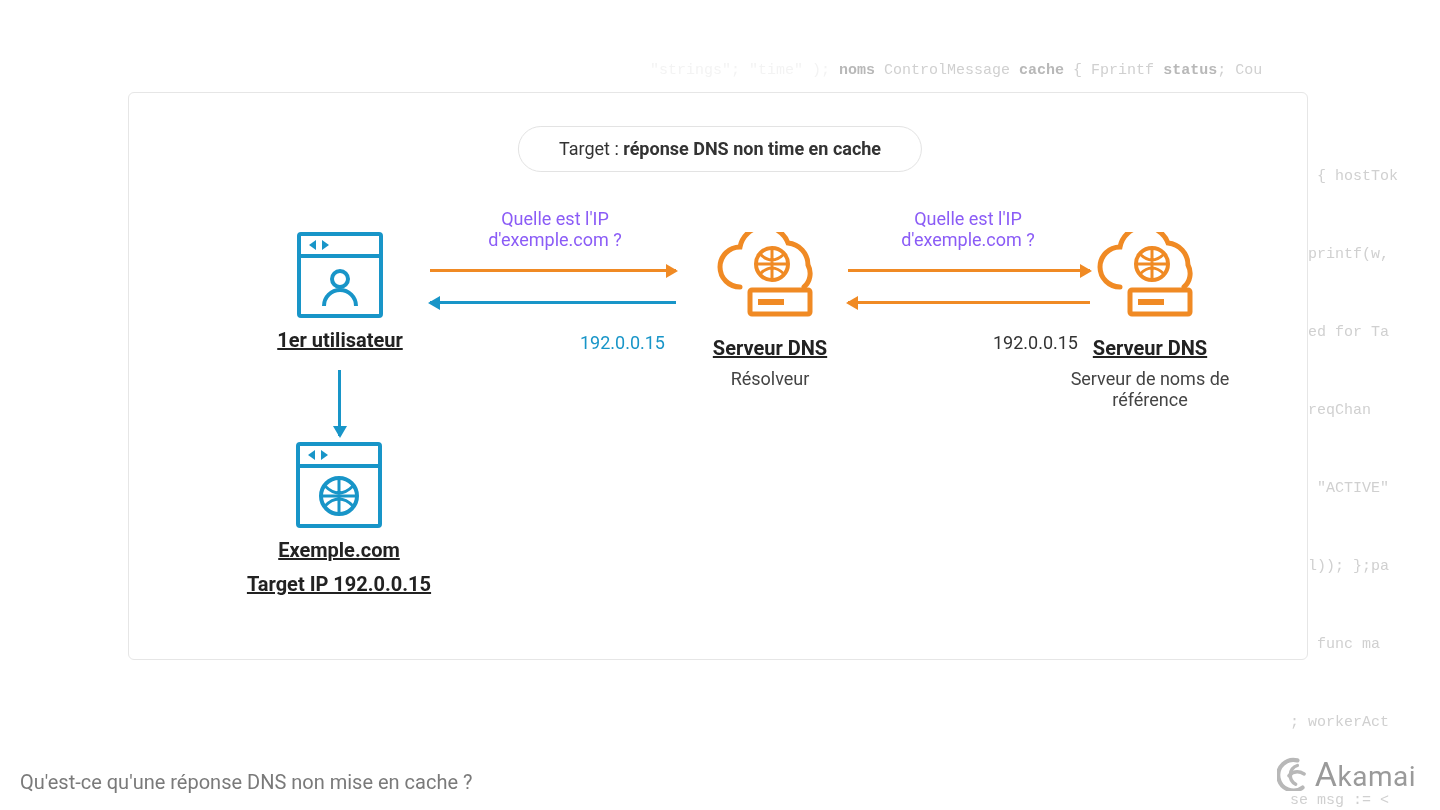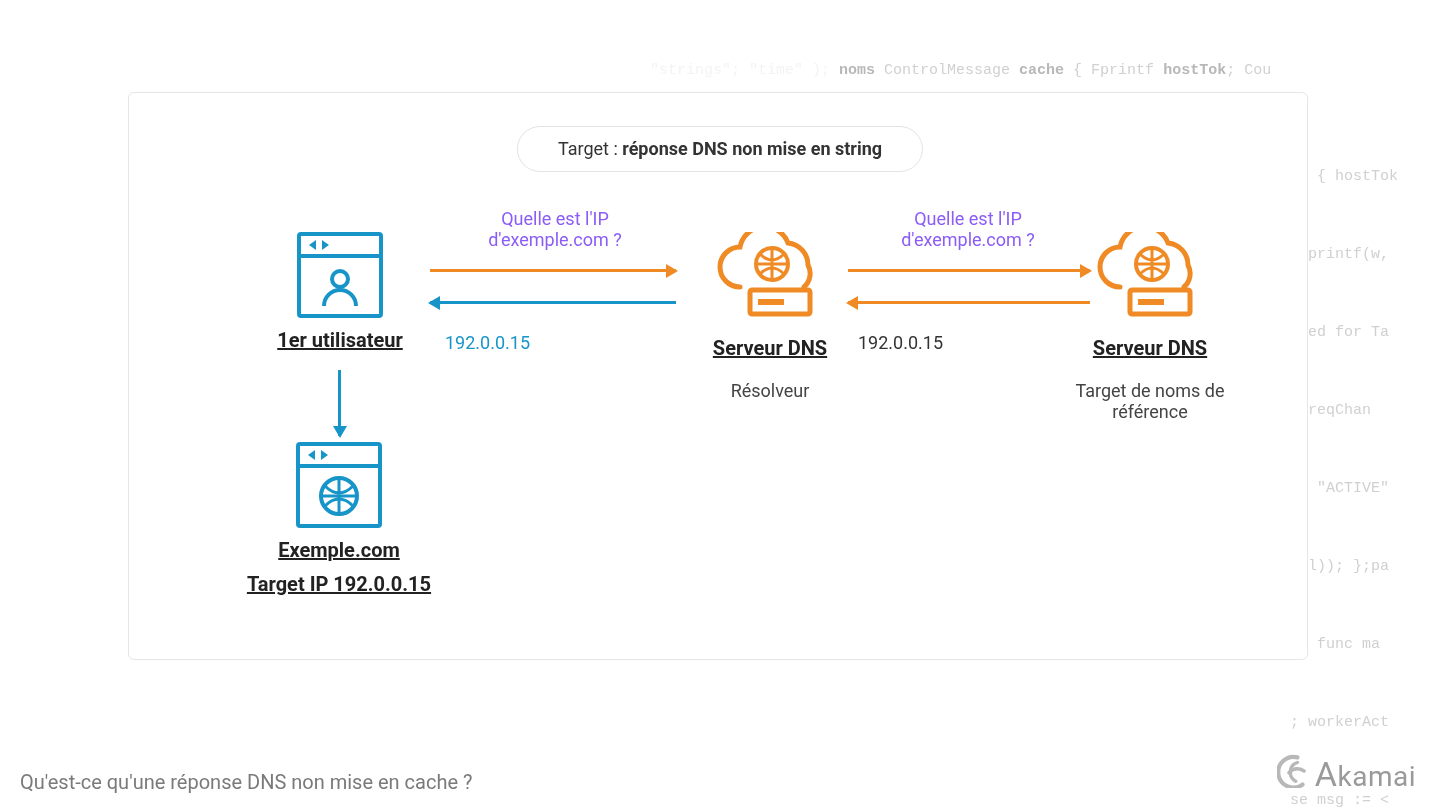--- a/index.html
+++ b/index.html
@@ -14,41 +14,41 @@
 
 .card { position: absolute; left: 128px; top: 92px; width: 1180px; height: 568px; background: #fff; border: 1px solid #e6e6e6; border-radius: 6px; }
 
 
 .pill { position: absolute; left: 50%; top: 126px; transform: translateX(-50%); background: #fff; border: 1px solid #e3e3e3; border-radius: 28px; padding: 10px 40px; text-align: center; font-size: 18px; color: #333; line-height: 1.35; }
 .pill .bold { font-weight: 700; }
 
 
 .node { position: absolute; text-align: center; }
 .node .title { font-size: 20px; font-weight: 700; color: #222; margin-top: 10px; text-decoration: underline; }
-.node .sub   { font-size: 18px; color: #444; margin-top: 20px; }
+.node .sub   { font-size: 18px; color: #444; margin-top: 8px; }
 
 .n-user { left: 260px; top: 232px; width: 160px; }
 .n-res  { left: 680px; top: 232px; width: 180px; }
 .n-auth { left: 1060px; top: 232px; width: 180px; }
 .n-site { left: 210px; top: 442px; width: 258px; }
 
 
 .ibox-blue { width: 86px; height: 86px; margin: 0 auto; border: 4px solid #1895c8; border-radius: 4px; display: flex; flex-direction: column; }
 .ibox-blue .bar { height: 22px; border-bottom: 4px solid #1895c8; display: flex; align-items: center; justify-content: flex-start; padding-left: 8px; gap: 6px; }
 .ibox-blue .body { flex: 1; display: flex; align-items: center; justify-content: center; }
 .chev { width: 0; height: 0; border-top: 5px solid transparent; border-bottom: 5px solid transparent; }
 .chev.l { border-right: 7px solid #1895c8; }
 .chev.r { border-left: 7px solid #1895c8; }
 
 
 .qlabel { position: absolute; font-size: 18px; color: #8b5cf6; text-align: center; width: 220px; }
 .q1 { left: 445px; top: 208px; }
 .q2 { left: 858px; top: 208px; }
 
-.rlabel { position: absolute; font-size: 18px; text-align: left; width: 220px; }
+.rlabel { position: absolute; font-size: 18px; text-align: right; width: 220px; }
 .r1 { left: 445px; top: 332px; color: #1895c8; }
 .r2 { left: 858px; top: 332px; color: #333; }
 
 
 .arrow-h { position: absolute; height: 0; }
 .arrow-h .shaft { position: absolute; top: -1px; height: 3px; width: 100%; }
 .arrow-h .head { position: absolute; width: 0; height: 0; border-top: 7px solid transparent; border-bottom: 7px solid transparent; top: -6px; }
 .arrow-h.right .head { right: -2px; border-left-width: 12px; border-left-style: solid; }
 .arrow-h.left  .head { left: -2px; border-right-width: 12px; border-right-style: solid; }
 
@@ -58,32 +58,32 @@
 .blue .shaft { background: #1895c8; }
 .blue.left  .head { border-right-color: #1895c8; }
 
 
 .arrow-v { position: absolute; width: 0; }
 .arrow-v .shaftv { position: absolute; left: -1px; width: 3px; height: 100%; background: #1895c8; }
 .arrow-v .headv { position: absolute; left: -6px; bottom: -2px; width: 0; height: 0; border-left: 7px solid transparent; border-right: 7px solid transparent; border-top: 12px solid #1895c8; }
 
 
 .caption { position: absolute; left: 20px; bottom: 16px; font-size: 20px; color: #7a7a7a; }
-.logo { position: absolute; right: 24px; bottom: 16px; display: flex; align-items: flex-start; gap: 4px; color: #9a9a9a; }
+.logo { position: absolute; right: 24px; bottom: 16px; display: flex; align-items: center; gap: 4px; color: #9a9a9a; }
 .logo .wave { width: 34px; height: 34px; }
 .logo .txt-ak { font-size: 28px; font-weight: 400; letter-spacing: .5px; color: #9a9a9a; }
 .logo .txt-ak .big { font-size: 34px; }
 </style>
 </head>
 <body>
 
 <div class="canvas">
 
   <div class="code-bg" style="top:6px; right:-10px;">
-    <div><span class="fade">"strings"; "time" ); </span><span class="kw">noms</span><span> ControlMessage </span><span class="kw">cache</span><span> { Fprintf </span><span class="kw">hostTok</span><span>; Cou</span></div>
+    <div><span class="fade">"strings"; "time" ); </span><span class="kw">noms</span><span> ControlMessage </span><span class="kw">cache</span><span> { Fprintf </span><span class="kw">status</span><span>; Cou</span></div>
     <div><span class="fade" style="padding-left:60px;">reqChan</span> <span class="fade kw">bool</span><span>); statusPollChannel := </span><span class="kw">make</span><span>(</span><span class="kw">chan chan bool</span><span>); w</span></div>
     <div style="padding-left:40px;"><span class="fade">respChan := &lt;- statusPollChannel: respChan &lt;- workerActive; </span><span class="kw">case</span></div>
     <div style="padding-left:120px;" class="fade"><span>status := &lt;- workerCompleteChan: workerActive = status;</span></div>
   </div>
   <div class="code-bg" style="top:112px; right:-10px; width:160px;">
     <div>t) { hostTok</div>
     <div>.Fprintf(w,</div>
     <div>sued for Ta</div>
     <div>{ reqChan</div>
     <div>w, "ACTIVE"</div>
@@ -100,21 +100,21 @@
     
     
     
     
     
   </div>
 
   <div class="card"></div>
 
   <div class="pill">
-    <span>Target : </span><span class="bold">réponse DNS non mise en string</span>
+    <span>Target : </span><span class="bold">réponse DNS non time en cache</span>
   </div>
 
   <div class="node n-user">
     <div class="ibox-blue">
       <div class="bar">
           <div class="chev l"></div>
           <div class="chev r"></div>
         </div>
       <div class="body">
         <svg width="40" height="40" viewBox="0 0 40 40">
@@ -140,21 +140,21 @@
 
   <div class="node n-auth">
     <svg width="120" height="90" viewBox="0 0 120 90">
       <path d="M30 55 a20 20 0 0 1 0 -40 a25 25 0 0 1 48 -4 a22 22 0 0 1 20 22 a18 18 0 0 1 -4 22" fill="none" stroke="#f08a24" stroke-width="5" stroke-linecap="round"></path>
       <circle cx="62" cy="32" r="16" fill="none" stroke="#f08a24" stroke-width="4"></circle>
       <path d="M46 32 h32 M62 16 v32 M50 22 q12 12 24 0 M50 42 q12 -12 24 0" fill="none" stroke="#f08a24" stroke-width="3"></path>
       <rect x="40" y="58" width="60" height="24" rx="2" fill="#fff" stroke="#f08a24" stroke-width="5"></rect>
       <rect x="48" y="67" width="26" height="6" fill="#f08a24"></rect>
     </svg>
     <div class="title">Serveur DNS</div>
-    <div class="sub">Target de noms de référence</div>
+    <div class="sub">Serveur de noms de référence</div>
   </div>
 
   <div class="node n-site">
     <div class="ibox-blue">
       <div class="bar">
           <div class="chev l"></div>
           <div class="chev r"></div>
         </div>
       <div class="body">
         <svg width="42" height="42" viewBox="0 0 42 42">

